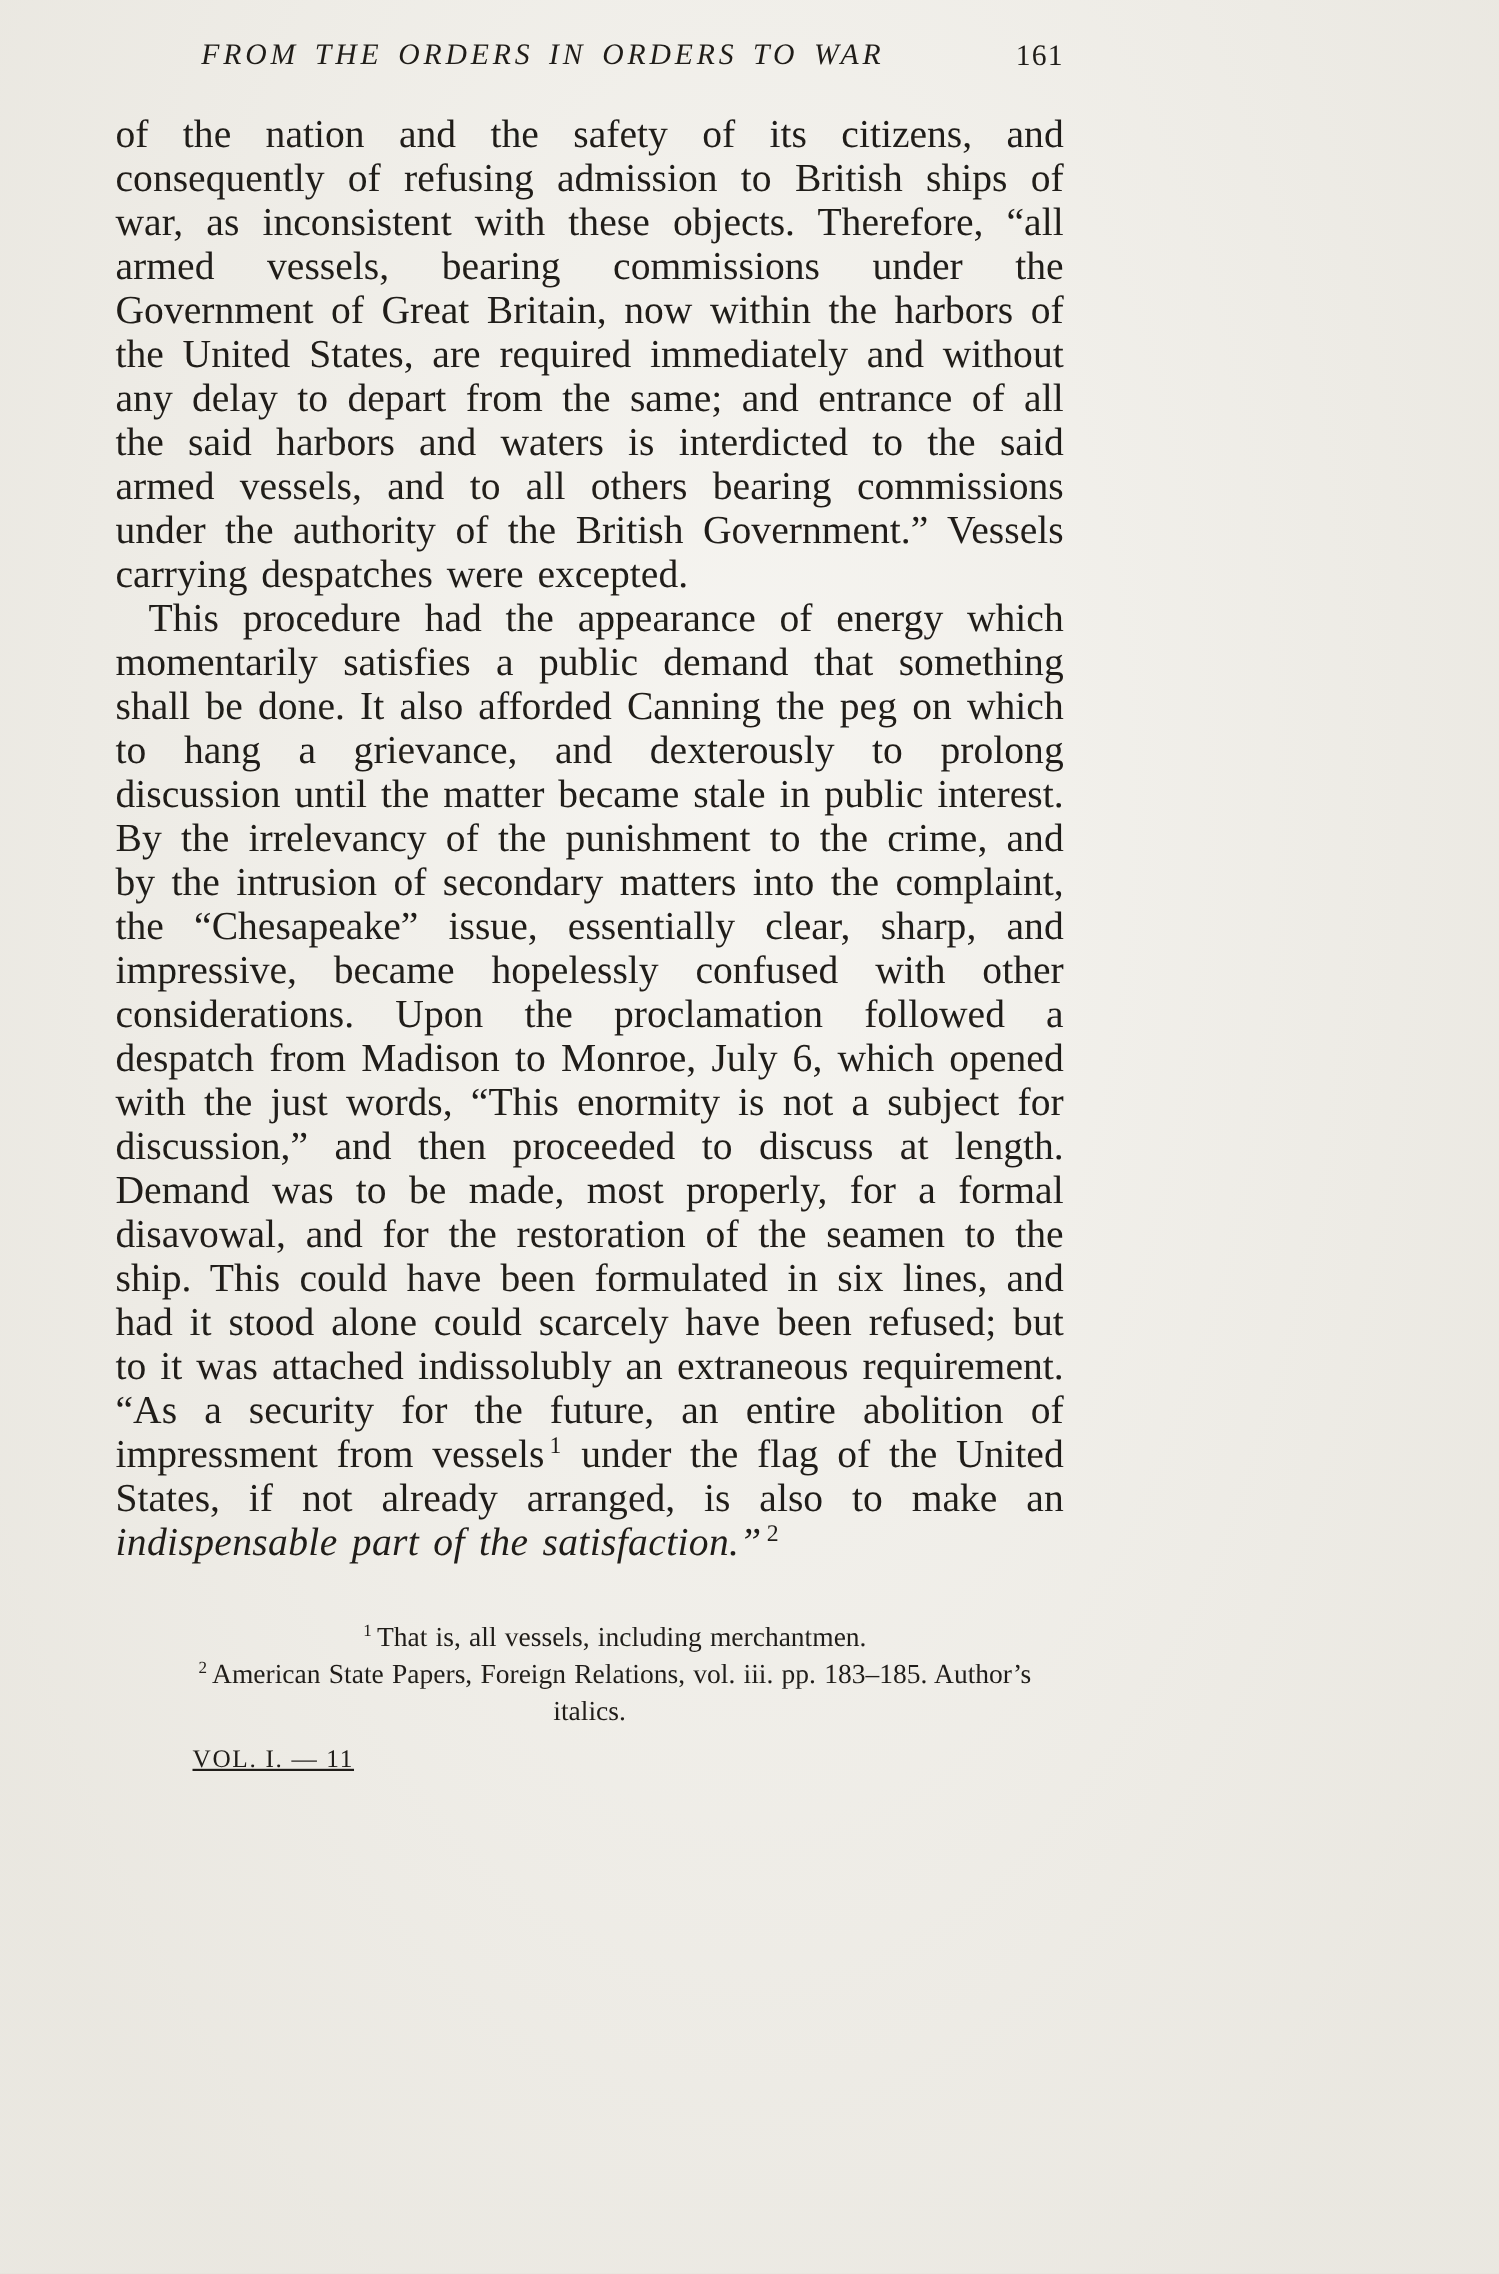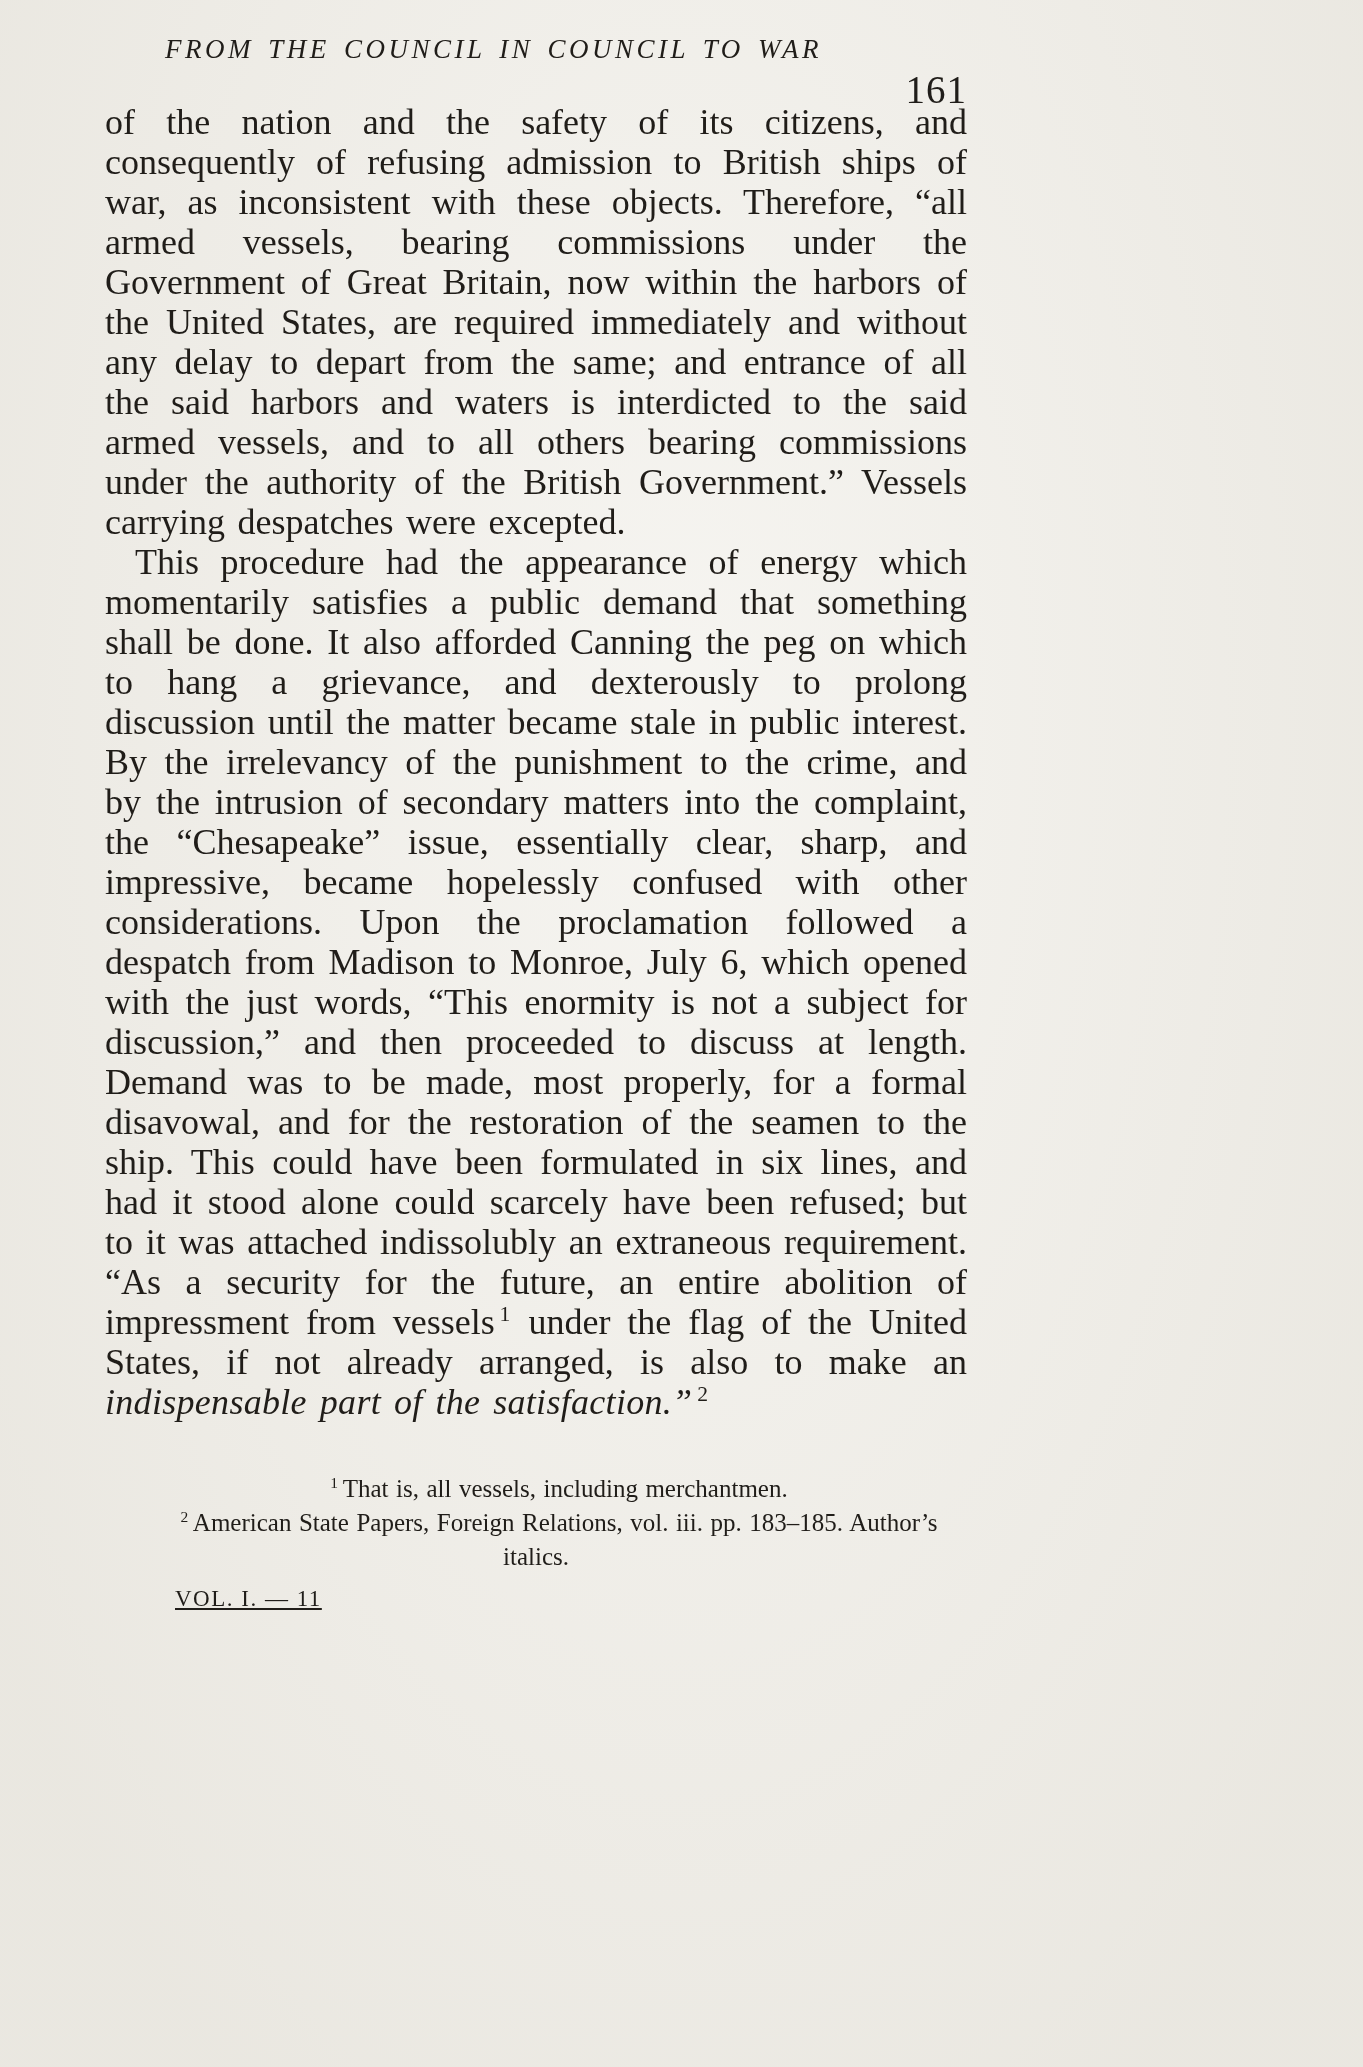--- a/index.html
+++ b/index.html
@@ -44,23 +44,22 @@
     letter-spacing: 3.5px;
     word-spacing: 4px;
     padding-right: 85px; 
     white-space: nowrap;
   }
   .page-number {
     position: absolute;
     right: 0;
     top: 1px;
     font-style: normal;
-    font-size: 39px;
+    font-size: 27px;
     letter-spacing: 1px;
-    margin-top: 32px;
   }
   
   .body-text {
     font-size: 36px;
     line-height: 40px;
     text-align: justify;
     word-spacing: 0.10em;
   }
   .body-text p {
     margin: 0;
@@ -109,21 +108,21 @@
     text-decoration: underline;
   }
 </style>
 </head>
 <body>
 
 <div class="page">
   <div class="content">
 
     <header class="running-head">
-      <span class="head-title">FROM THE COUNCIL IN COUNCIL TO WAR</span>
+      <span class="head-title">FROM THE ORDERS IN ORDERS TO WAR</span>
       <span class="page-number">161</span>
     </header>
 
     <main class="body-text">
       <p class="para-flush"><span>of the nation and the safety of its citizens, and consequently of refusing admission to British ships of war, as inconsistent with these objects.  Therefore, “all armed vessels, bearing commissions under the Government of Great Britain, now within the harbors of the United States, are required immediately and without any delay to depart from the same; and entrance of all the said harbors and waters is interdicted to the said armed vessels, and to all others bearing commissions under the authority of the British Government.”  Vessels carrying despatches were excepted.</span></p>
 
       <p class="para-indent"><span>This procedure had the appearance of energy which momentarily satisfies a public demand that something shall be done.  It also afforded Canning the peg on which to hang a grievance, and dexterously to prolong discussion until the matter became stale in public interest. By the irrelevancy of the punishment to the crime, and by the intrusion of secondary matters into the complaint, the “Chesapeake” issue, essentially clear, sharp, and impressive, became hopelessly confused with other considerations.  Upon the proclamation followed a despatch from Madison to Monroe, July 6, which opened with the just words, “This enormity is not a subject for discussion,” and then proceeded to discuss at length. Demand was to be made, most properly, for a formal disavowal, and for the restoration of the seamen to the ship.  This could have been formulated in six lines, and had it stood alone could scarcely have been refused; but to it was attached indissolubly an extraneous requirement. “As a security for the future, an entire abolition of impressment from vessels</span><sup class="fnref fnref-body">1</sup><span> under the flag of the United States, if not already arranged, is also to make an </span><em class="author-italic">indispensable part of the satisfaction.”</em><sup class="fnref fnref-body">2</sup></p>
     </main>
 
     <footer>

